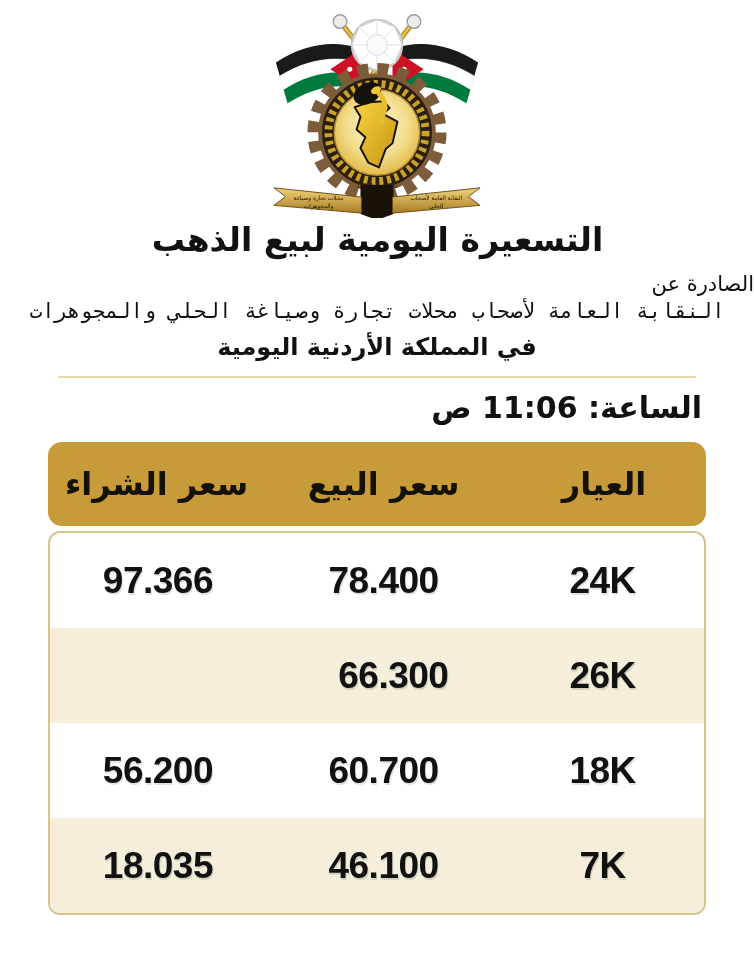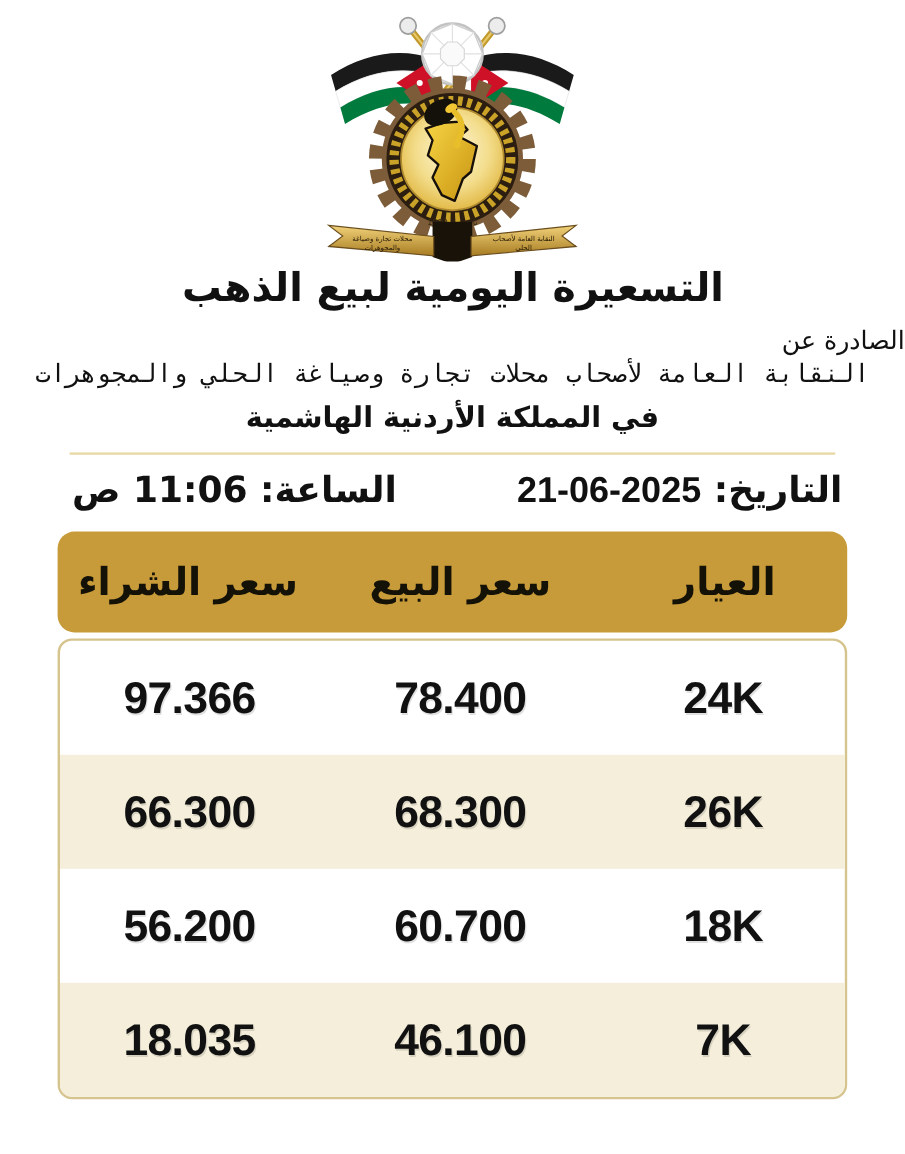--- a/index.html
+++ b/index.html
@@ -142,50 +142,45 @@
         <text x="181" y="208" font-size="6" fill="#241806" text-anchor="middle">الحلي</text>
         <text x="60" y="200" font-size="6" fill="#241806" text-anchor="middle">محلات تجارة وصياغة</text>
         <text x="60" y="208" font-size="6" fill="#241806" text-anchor="middle">والمجوهرات</text>
       </g>
     </svg>
   </div>
 
   <h1 class="title">التسعيرة اليومية لبيع الذهب</h1>
   <div class="issued">الصادرة عن</div>
   <div class="org">النقابة العامة لأصحاب محلات تجارة وصياغة الحلي والمجوهرات</div>
-  <div class="country">في المملكة الأردنية الهاشمية</div>
+  <div class="country">في المملكة الأردنية اليومية</div>
 
   <hr class="divider">
 
   <div class="meta">
-    <div class="date">
-      <span>التاريخ:</span>
-      <span class="ltr">21-06-2025</span>
-    </div>
     <div class="time">
       <span>الساعة:</span>
       <span>11:06 ص</span>
     </div>
   </div>
 
   <div class="price-table">
     <div class="thead">
       <div class="cell col-karat">العيار</div>
       <div class="cell col-sell">سعر البيع</div>
       <div class="cell col-buy">سعر الشراء</div>
     </div>
     <div class="tbody">
       <div class="trow">
         <div class="cell col-karat num">24K</div>
         <div class="cell col-sell num">78.400</div>
         <div class="cell col-buy num">97.366</div>
       </div>
       <div class="trow alt">
         <div class="cell col-karat num">26K</div>
-        <div class="cell col-sell num">68.300</div>
         <div class="cell col-buy num">66.300</div>
       </div>
       <div class="trow">
         <div class="cell col-karat num">18K</div>
         <div class="cell col-sell num">60.700</div>
         <div class="cell col-buy num">56.200</div>
       </div>
       <div class="trow alt">
         <div class="cell col-karat num">7K</div>
         <div class="cell col-sell num">46.100</div>

